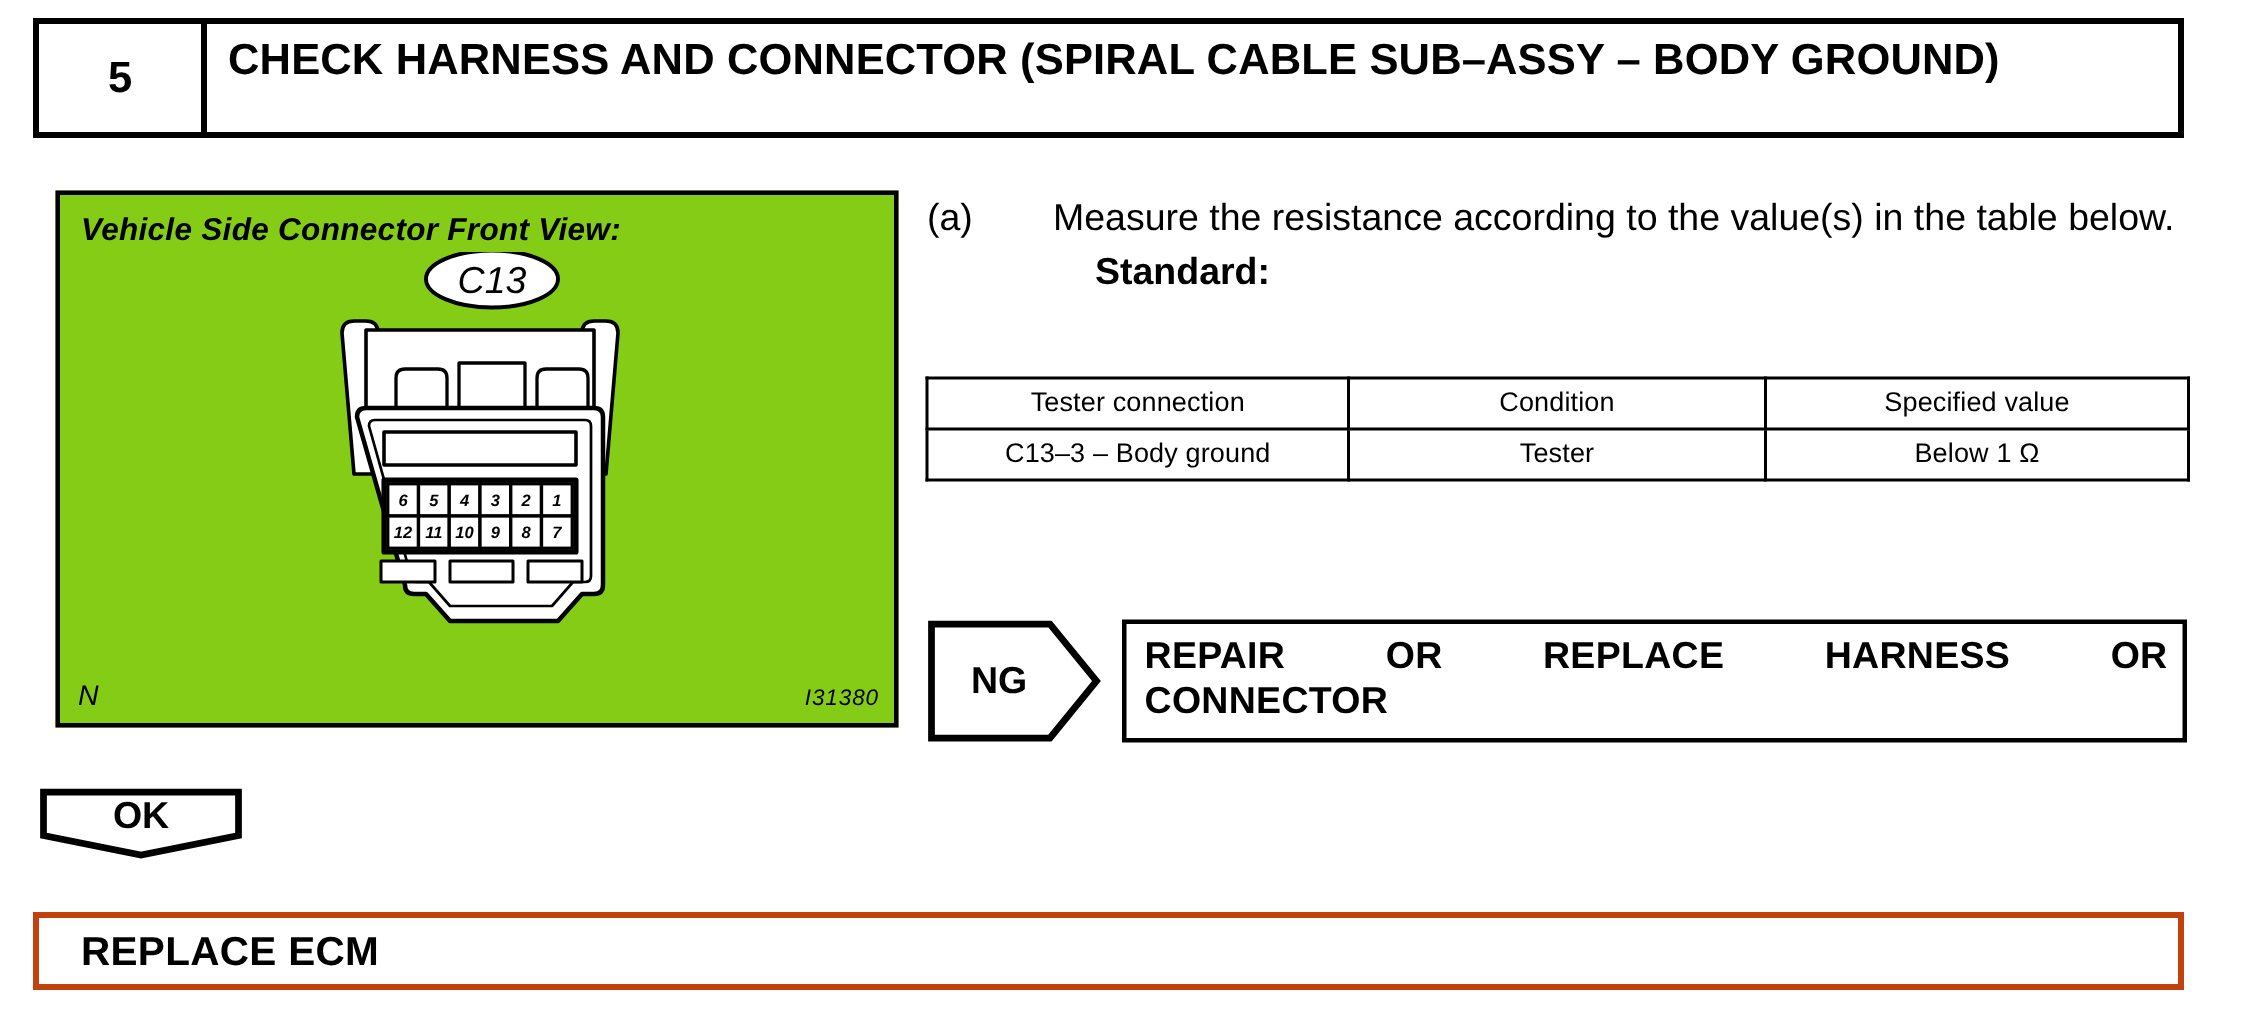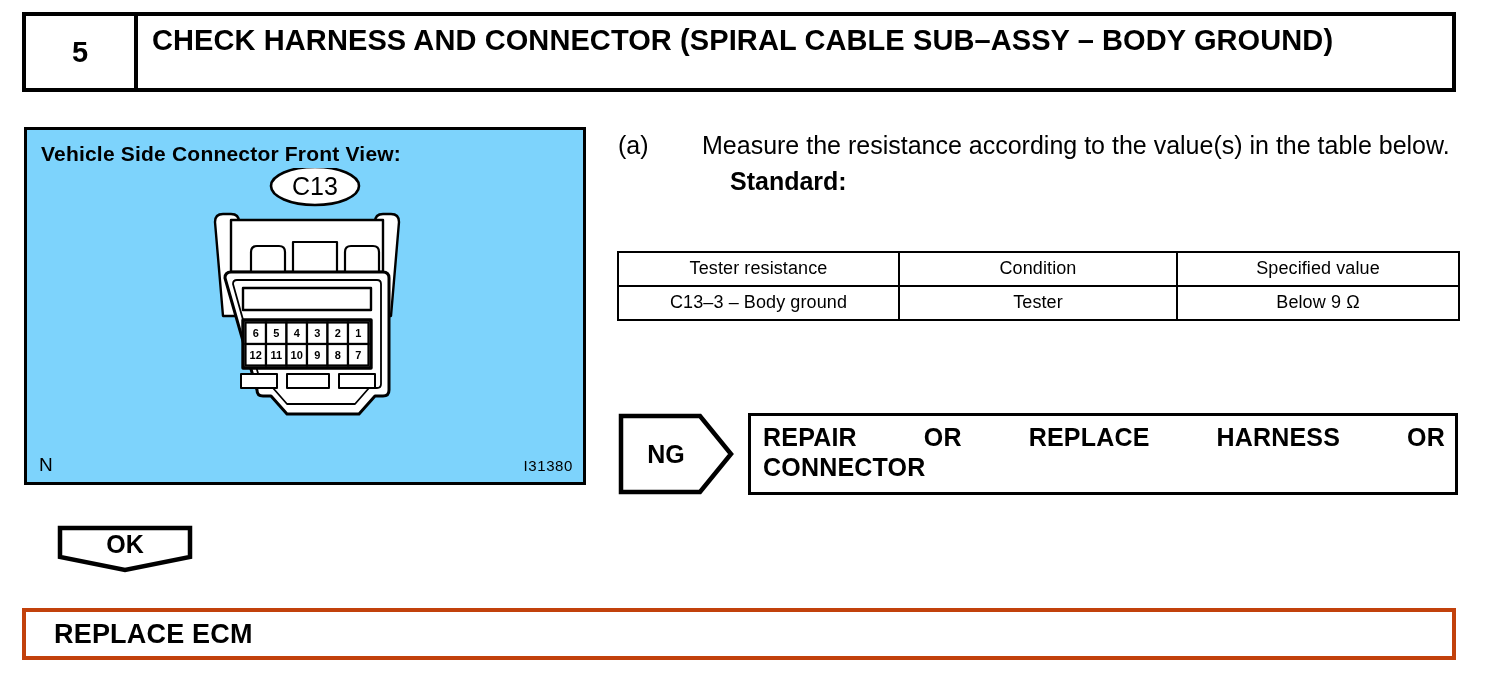--- a/index.html
+++ b/index.html
@@ -51,27 +51,28 @@
   #step-title-cell .title {
     font-size: 29px;
     font-weight: bold;
     line-height: 1.24;
     letter-spacing: 0.1px;
   }
 
   
   #figure-panel {
     position: absolute;
-    left: 24px;
+    left: 37px;
     top: 127px;
     width: 562px;
     height: 358px;
     border: 3px solid #000;
     box-sizing: border-box;
-    background: #7dd3fc;
+    background: #84cc16;
+    font-style: italic;
   }
   #figure-caption {
     position: absolute;
     left: 14px;
     top: 12px;
     font-size: 21px;
     font-weight: bold;
     letter-spacing: 0.2px;
   }
   #figure-n-marker {
@@ -213,21 +214,20 @@
     text-align-last: justify;
   }
 
   
   #ok-flag {
     position: absolute;
     left: 26px;
     top: 525px;
     width: 136px;
     height: 48px;
-    margin-left: 31px;
   }
   #ok-flag svg { display: block; }
   #ok-flag .flag-text {
     position: absolute;
     left: 0;
     top: 0;
     width: 136px;
     height: 38px;
     display: flex;
     align-items: center;
@@ -349,28 +349,28 @@
 </div>
 
 <table id="spec-table">
   <colgroup>
       <col class="c1">
       <col class="c2">
       <col class="c3">
     </colgroup>
   <tbody>
     <tr>
-      <td>Tester resistance</td>
+      <td>Tester connection</td>
       <td>Condition</td>
       <td>Specified value</td>
     </tr>
     <tr>
       <td>C13–3 – Body ground</td>
       <td>Tester</td>
-      <td>Below 9 Ω</td>
+      <td>Below 1 Ω</td>
     </tr>
   </tbody>
 </table>
 
 <div id="ng-row">
   <div id="ng-flag">
     <svg width="116" height="82" viewBox="0 0 116 82" xmlns="http://www.w3.org/2000/svg">
       <path d="M3,3 L82,3 L113,41 L82,79 L3,79 Z" fill="#fff" stroke="#000" stroke-width="4.5" stroke-linejoin="miter"></path>
     </svg>
     <div class="flag-text">NG</div>

